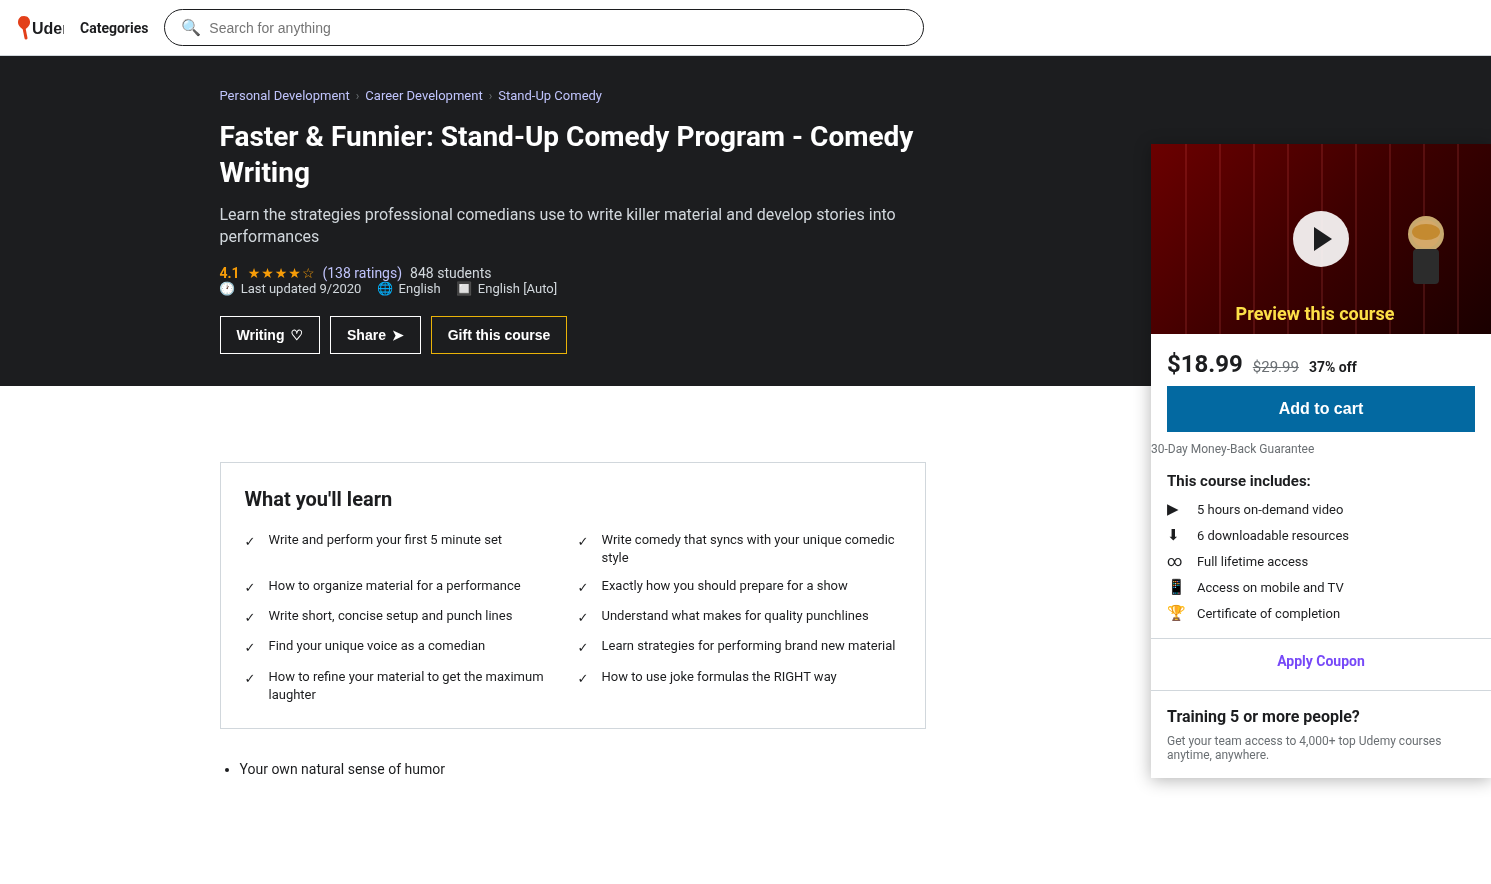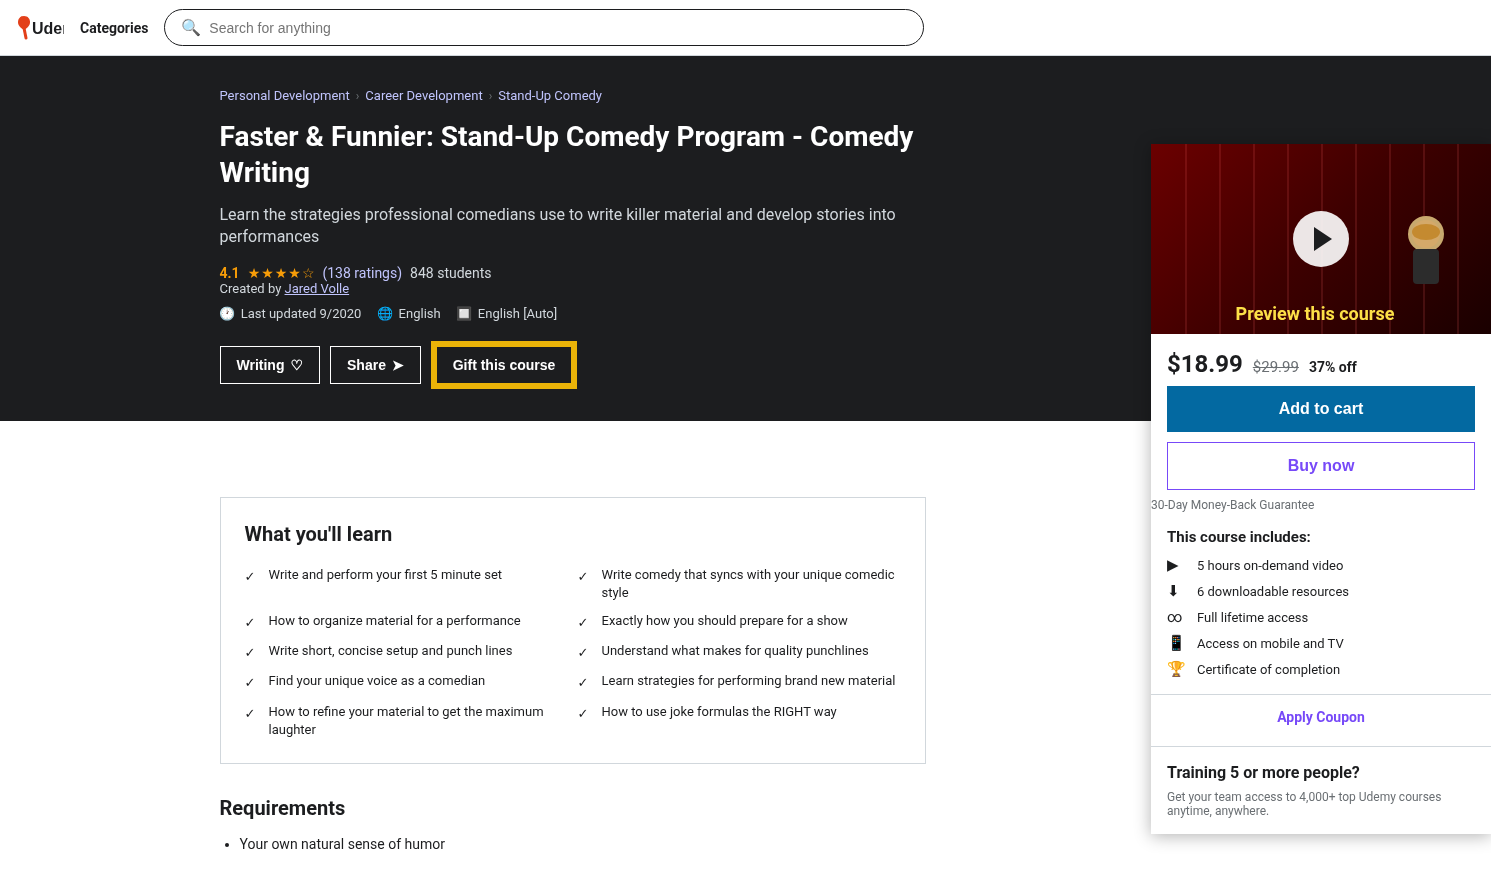--- a/index.html
+++ b/index.html
@@ -47,21 +47,21 @@
     .meta-row { display: flex; align-items: center; gap: 16px; font-size: 13px; color: #d1d7dc; }
     .meta-item { display: flex; align-items: center; gap: 5px; }
     .action-row { display: flex; align-items: center; gap: 10px; margin-top: 20px; }
     .btn-outline {
       display: flex; align-items: center; gap: 6px;
       border: 1px solid #fff; color: #fff; background: transparent;
       padding: 10px 16px; font-size: 14px; font-weight: 700; cursor: pointer;
       white-space: nowrap;
     }
     .btn-gift {
-      border: 6px solid #eab308; color: #fff; background: transparent;
+      border: 1px solid #eab308; color: #fff; background: transparent;
       padding: 10px 16px; font-size: 14px; font-weight: 700; cursor: pointer;
       white-space: nowrap;
     }
 
     
     .sidebar-card {
       position: absolute; top: 88px; right: 0;
       width: 340px; background: #fff; box-shadow: 0 2px 16px rgba(0,0,0,0.3);
       z-index: 20; color: #1c1d1f;
     }
@@ -182,24 +182,20 @@
         <span class="star">★</span>
         <span class="star">★</span>
         <span class="star">★</span>
         <span class="star">★</span>
         <span class="star">☆</span>
       </div>
       <span class="rating-count">(138 ratings)</span>
       <span class="rating-students">848 students</span>
     </div>
 
-    <div class="creator-row">
-      <span>Created by</span>
-      <a href="#">Jared Volle</a>
-    </div>
 
     <div class="meta-row">
       <div class="meta-item">
         <span>🕐</span>
         <span>Last updated 9/2020</span>
       </div>
       <div class="meta-item">
         <span>🌐</span>
         <span>English</span>
       </div>
@@ -253,23 +249,20 @@
     <div class="price-row">
       <span class="price-current">$18.99</span>
       <span class="price-original">$29.99</span>
       <span class="price-discount">37% off</span>
     </div>
 
     <button class="btn-add-cart">
       <span>Add to cart</span>
     </button>
 
-    <button class="btn-buy-now">
-      <span>Buy now</span>
-    </button>
 
     <div class="money-back">30-Day Money-Back Guarantee</div>
 
     <div class="includes-title">This course includes:</div>
     <ul class="includes-list">
       <li>
         <span class="includes-icon">▶</span>
         <span>5 hours on-demand video</span>
       </li>
       <li>
@@ -343,19 +336,18 @@
         <span>How to refine your material to get the maximum laughter</span>
       </div>
       <div class="learn-item">
         <span class="check-icon">✓</span>
         <span>How to use joke formulas the RIGHT way</span>
       </div>
     </div>
   </div>
 
   <div class="requirements">
-    <h2>Requirements</h2>
     <ul>
       <li>Your own natural sense of humor</li>
     </ul>
   </div>
 
 </div>
 
 </body></html>

